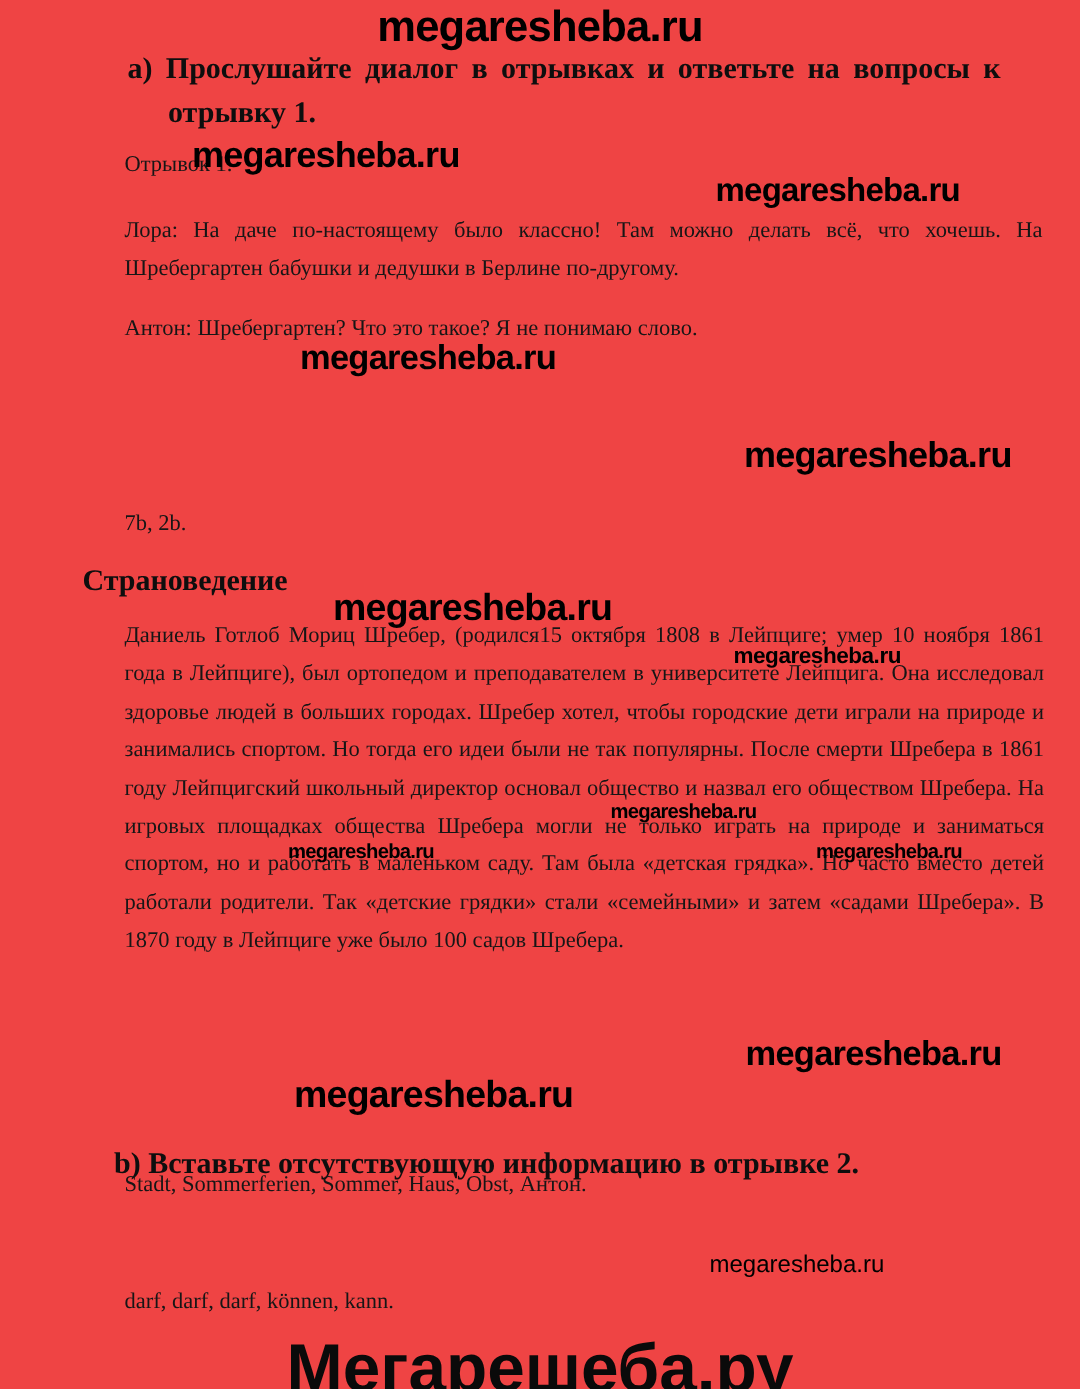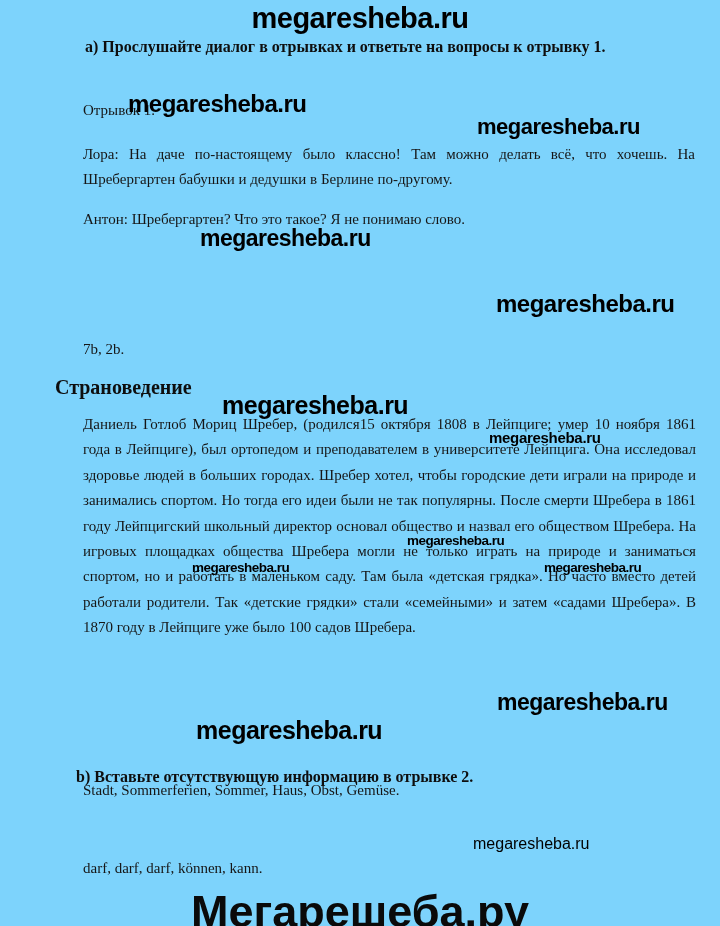--- a/index.html
+++ b/index.html
@@ -2,21 +2,21 @@
 <html lang="ru"><head>
 <meta charset="utf-8">
 <style>
   * { margin: 0; padding: 0; box-sizing: border-box; }
   html, body { background: #ffffff; }
   .page {
     position: relative;
     width: 720px;
     height: 926px;
     margin: 0 auto;
-    background: #7dd3fc;
+    background: #ef4444;
     overflow: hidden;
     font-family: "Liberation Serif", "DejaVu Serif", serif;
     color: #141414;
   }
   
   .wm {
     position: absolute;
     font-family: "Liberation Sans", "DejaVu Sans", sans-serif;
     font-weight: 700;
     color: #000;
@@ -41,21 +41,21 @@
     top: 886px; left: 0; right: 0;
     text-align: center;
     font-family: "Liberation Sans", "DejaVu Sans", sans-serif;
     font-weight: 700;
     font-size: 45px;
     color: #0a0a0a;
   }
   .task-heading {
     position: absolute;
     font-weight: 700;
-    font-size: 16px;
+    font-size: 20px;
     line-height: 29px;
     color: #0e0e0e;
   }
   .hang { padding-left: 27px; text-indent: -27px; text-align: justify; }
   .body-text {
     position: absolute;
     font-size: 15px;
     line-height: 24.5px;
     color: #161616;
     margin-left: 28px;
@@ -105,21 +105,21 @@
   <div class="wm" style="top:534px; left:407px; font-size:13.5px;">megaresheba.ru</div>
   <div class="wm" style="top:561px; left:192px; font-size:13.5px;">megaresheba.ru</div>
   <div class="wm" style="top:561px; left:544px; font-size:13.5px;">megaresheba.ru</div>
 
   <div class="wm" style="top:691px; left:497px; font-size:23px;">megaresheba.ru</div>
 
   <div class="wm" style="top:718px; left:196px; font-size:25px;">megaresheba.ru</div>
 
   <div class="task-heading" style="top:762px; left:76px; width:592px;">b) Вставьте отсутствующую информацию в отрывке 2.</div>
 
-  <div class="body-text" style="top:778px; left:55px; width:612px;">Stadt, Sommerferien, Sommer, Haus, Obst, Gemüse.</div>
+  <div class="body-text" style="top:778px; left:55px; width:612px;">Stadt, Sommerferien, Sommer, Haus, Obst, Антон.</div>
 
 
   <div class="wm wm-reg" style="top:836px; left:473px; font-size:16px;">megaresheba.ru</div>
 
   <div class="body-text" style="top:856px; left:55px; width:612px;">darf, darf, darf, können, kann.</div>
 
   <div class="footer-brand">Мегарешеба.ру</div>
 
 </div>
 

